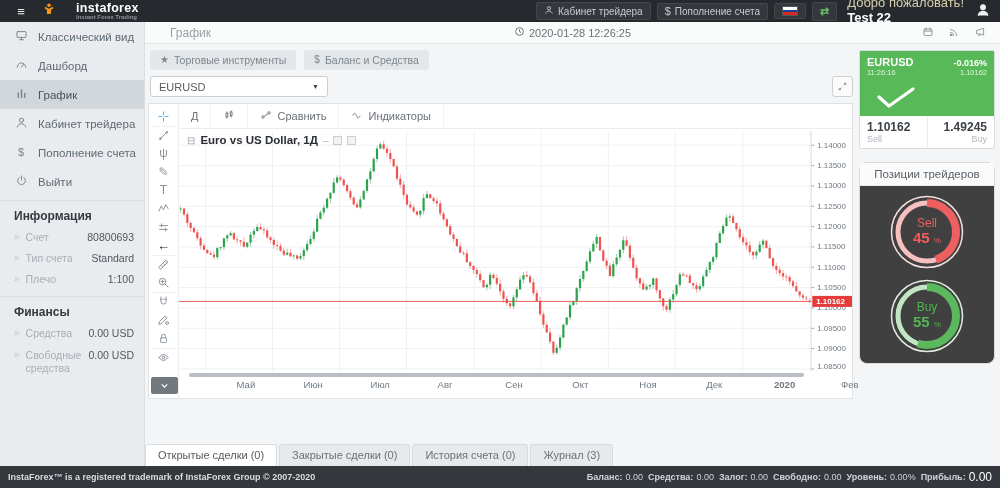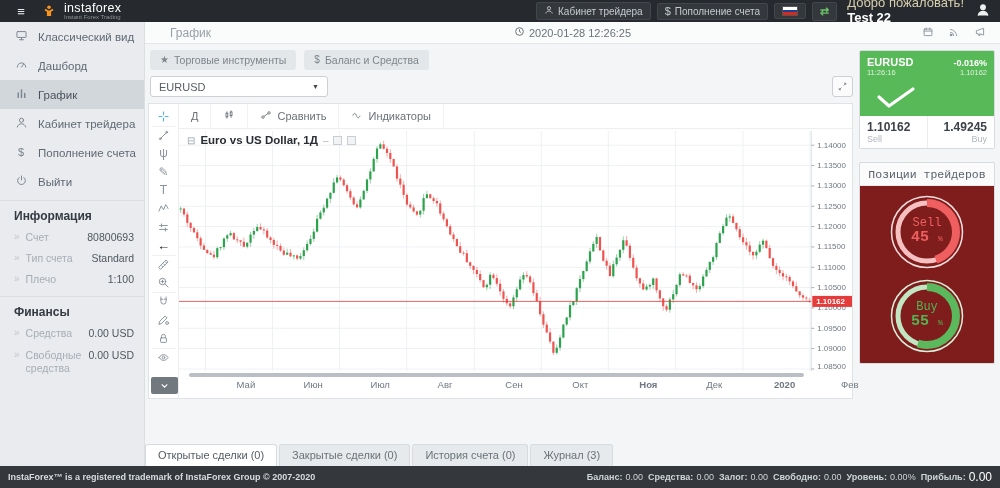--- a/index.html
+++ b/index.html
@@ -2,21 +2,21 @@
 <html><head>
 <meta charset="utf-8">
 <style>
   * { margin:0; padding:0; box-sizing:border-box; }
   html,body { width:1000px; height:488px; overflow:hidden; }
   body { font-family:"Liberation Sans", sans-serif; background:#f4f5f6; color:#444; font-size:11px; }
 
   
   .topbar { height:22px; background:#26292d; display:flex; align-items:center; color:#cfd3d7; }
   .hamburger { width:42px; height:22px; display:flex; align-items:center; justify-content:center; color:#e8eaec; font-size:13px; cursor:pointer; }
-  .logo { display:flex; align-items:center; gap:8px; margin-right:auto; }
+  .logo { display:flex; align-items:flex-start; gap:20px; margin-right:auto;font-weight:bold; }
   .logo-mark { width:14px; height:14px; }
   .logo-mark svg { width:14px; height:14px; fill:#f7941d; }
   .logo-txt { line-height:1; }
   .logo-name { color:#fff; font-size:12.5px; letter-spacing:.3px; }
   .logo-tag { color:#8d9399; font-size:6px; }
   .tb-btn { background:#34383d; border:1px solid #42474d; border-radius:2px; color:#c6cbd0; font-size:10px; padding:2px 7px; margin-left:6px; display:flex; align-items:center; gap:4px; cursor:pointer; white-space:nowrap; }
   .tb-btn .icon svg { width:10px; height:10px; stroke:#c6cbd0; }
   .flag { width:16px; height:10px; display:block; border:1px solid #555; }
   .flag div { height:33.3%; }
   .exch { color:#6abf69; font-size:11px; font-weight:bold; }
@@ -106,21 +106,21 @@
   .q-sym { font-weight:bold; font-size:11px; }
   .q-chg { font-weight:bold; font-size:9px; }
   .q-row2 { display:flex; justify-content:space-between; font-size:7.5px; color:rgba(255,255,255,.8); }
   .q-check { margin:8px 0 0 6px; }
   .q-check svg { width:46px; height:26px; stroke:#fff; fill:none; }
   .quote-cells { display:flex; }
   .q-cell { flex:1; padding:4px 7px; background:#fff; }
   .q-cell.buy { text-align:right; border-left:1px solid #ececec; }
   .q-price { font-size:12px; font-weight:bold; color:#3c4248; }
   .q-side { font-size:9px; color:#b0b7bd; }
-  .pos-card { margin-top:13px; border:1px solid #d9dcdf; border-radius:2px; background:#7f1d1d;font-family:Liberation Mono, monospace; }
+  .pos-card { margin-top:13px; border:1px solid #d9dcdf; border-radius:8px; background:#404040; }
   .pos-hdr { height:23px; background:#fbfbfc; border-bottom:1px solid #e8eaec; display:flex; align-items:center; justify-content:center; color:#5a6269; font-size:11.5px; }
   .pos-body { padding:8px 0 9px 0; display:flex; flex-direction:column; align-items:center; gap:8px; }
   .donut { position:relative; width:76px; height:76px; }
   .donut svg { width:76px; height:76px; display:block; }
   .donut .dtxt { position:absolute; inset:0; display:flex; flex-direction:column; align-items:center; justify-content:center; line-height:1.1; }
   .donut .dlab { font-size:12px; }
   .donut .dval { font-size:15px; font-weight:bold; }
   .donut .dval small { font-size:8px; font-weight:normal; }
   .donut.sell .dlab, .donut.sell .dval { color:#ef5f5f; }
   .donut.buy .dlab, .donut.buy .dval { color:#53b453; }
@@ -857,21 +857,21 @@
               <div class="scrollbar-row">
                 <div class="hscroll"></div>
               </div>
               <div class="months">
                   <span class="month" style="left: calc(3.95% - 9px);">Май</span>
                   <span class="month" style="left: calc(13.91% - 9px);">Июн</span>
                   <span class="month" style="left: calc(23.86% - 9px);">Июл</span>
                   <span class="month" style="left: calc(33.82% - 9px);">Авг</span>
                   <span class="month" style="left: calc(43.88% - 9px);">Сен</span>
                   <span class="month" style="left: calc(53.83% - 9px);">Окт</span>
-                  <span class="month" style="left: calc(63.79% - 9px); font-weight: bold;">Ноя</span>
+                  <span class="month" style="left: calc(63.79% - 9px);">Ноя</span>
                   <span class="month" style="left: calc(73.75% - 9px);">Дек</span>
                   <span class="month" style="left: calc(83.81% - 9px); font-weight: bold;">2020</span>
                   <span class="month" style="left: calc(93.76% - 9px);">Фев</span>
                 </div>
             </div>
           </div>
         </div>
       </div>
 
       <div class="right-col">

